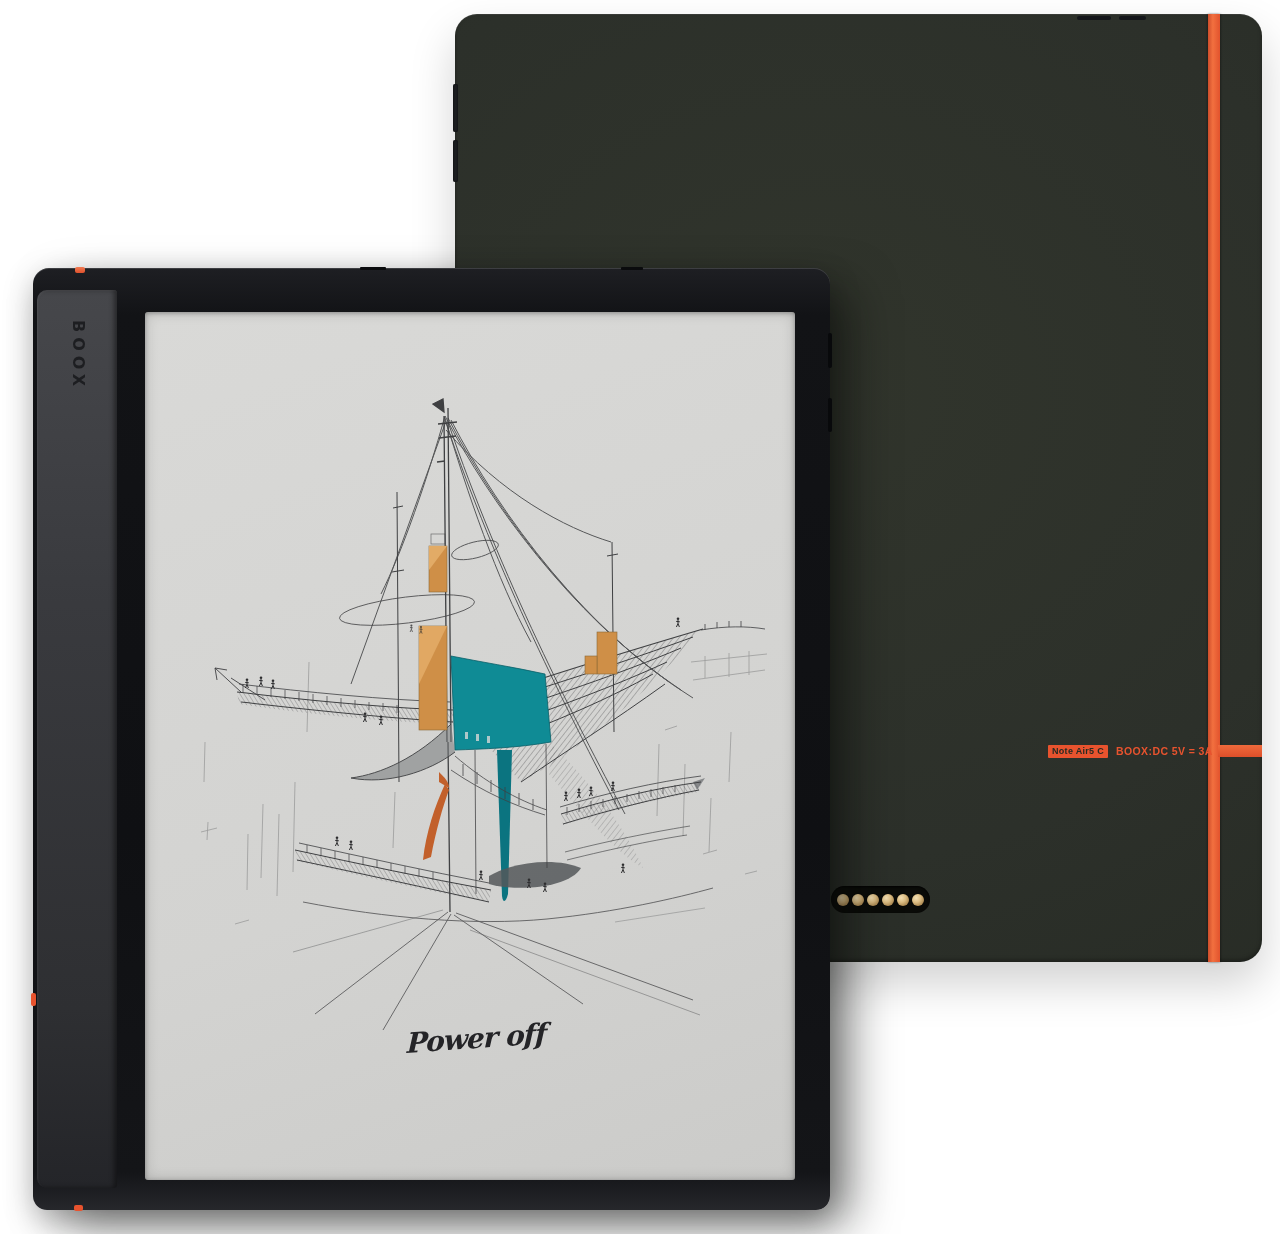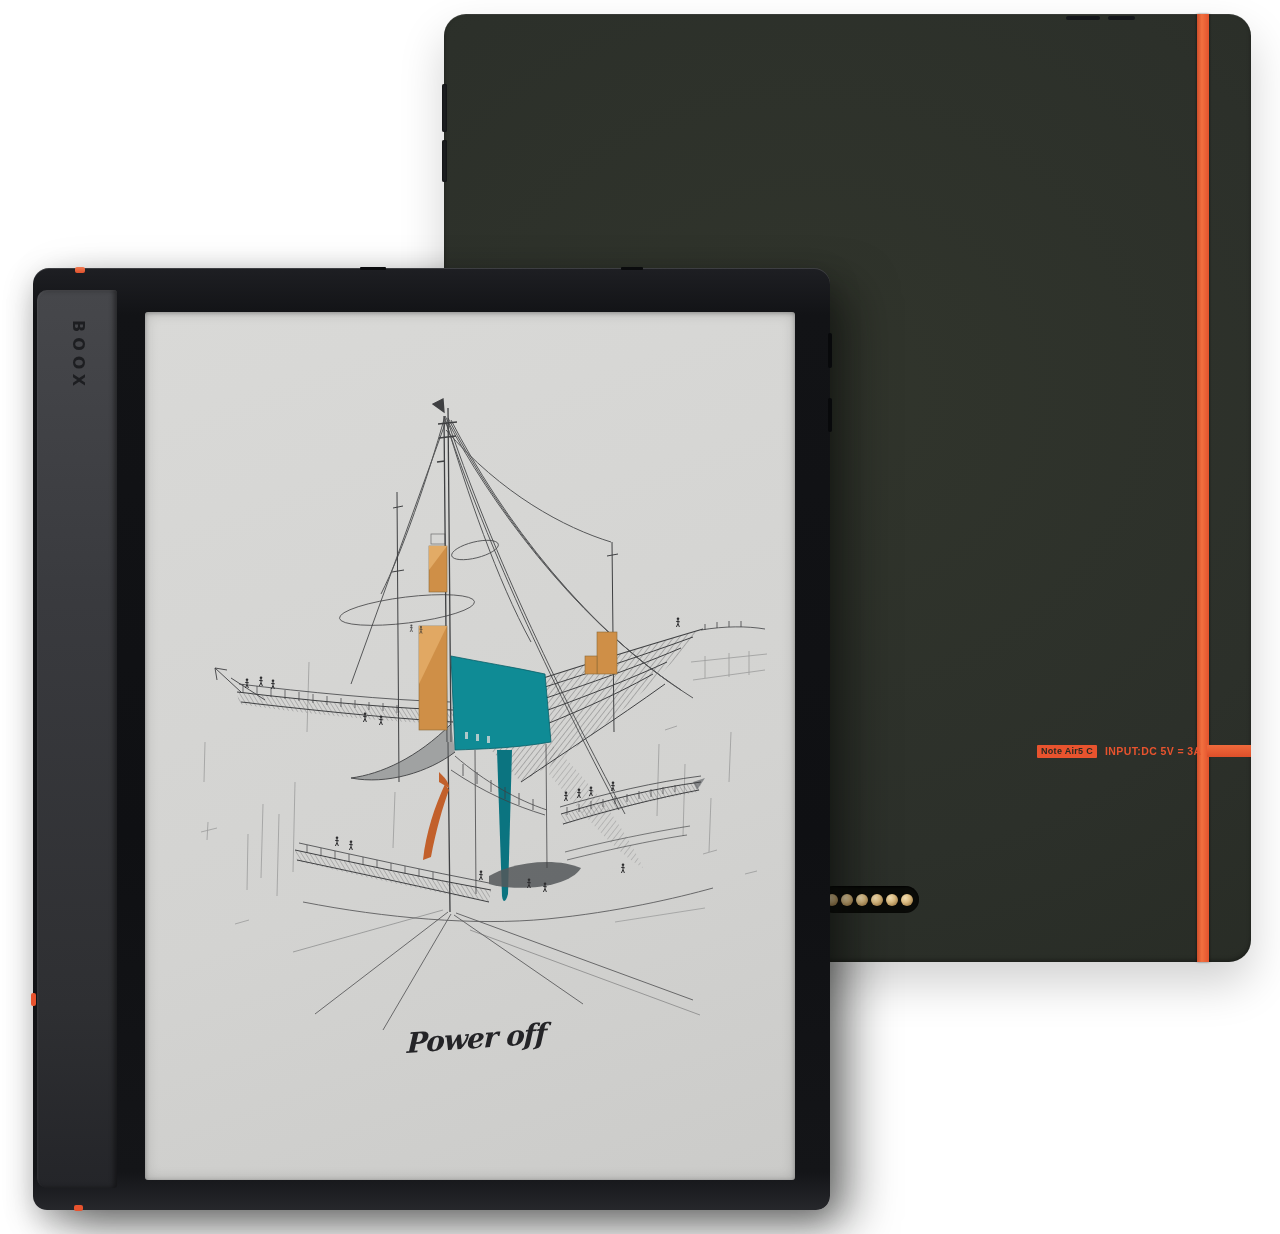--- a/index.html
+++ b/index.html
@@ -1,20 +1,20 @@
 <!DOCTYPE html>
 <html><head>
 <meta charset="utf-8">
 <style>
   html,body{margin:0;padding:0;background:#ffffff;}
   .stage{position:relative;width:1280px;height:1234px;background:#ffffff;overflow:hidden;
          font-family:"Liberation Sans", sans-serif;}
 
   
-  .back-device{position:absolute;left:444px;top:14px;width:807px;height:948px;border-radius:22px;
+  .back-device{position:absolute;left:455px;top:14px;width:807px;height:948px;border-radius:22px;
     background:radial-gradient(120% 90% at 45% 40%, #31352c 0%, #2c302a 55%, #262a23 100%);
     box-shadow:0 22px 45px rgba(0,0,0,0.18), inset 0 1px 0 rgba(255,255,255,0.07), inset 0 -2px 4px rgba(0,0,0,0.35);}
   .back-stripe-v{position:absolute;left:753px;top:0;width:12px;height:100%;
     background:linear-gradient(90deg,#cf4e2b,#f2703f 40%,#e2532d);
     box-shadow:-1px 0 2px rgba(0,0,0,0.3),1px 0 2px rgba(0,0,0,0.3);}
   .back-stripe-h{position:absolute;left:763px;top:731px;width:44px;height:12px;
     background:linear-gradient(180deg,#ef6a3c,#de4f2a);}
   .back-label-row{position:absolute;left:593px;top:730px;height:14px;display:flex;align-items:center;gap:8px;}
   .model-badge{background:#e8532e;color:#262a23;font-size:9px;font-weight:700;letter-spacing:0.3px;
     padding:1px 4px 2px 4px;border-radius:1px;white-space:nowrap;}
@@ -66,21 +66,21 @@
 
   <div class="back-device">
     <div class="back-top-vent vent-1"></div>
     <div class="back-top-vent vent-2"></div>
     <div class="back-side-button bbtn-1"></div>
     <div class="back-side-button bbtn-2"></div>
     <div class="back-stripe-v"></div>
     <div class="back-stripe-h"></div>
     <div class="back-label-row">
       <span class="model-badge">Note Air5 C</span>
-      <span class="input-rating">INPUT:DC 5V = 3A</span>
+      <span class="input-rating">BOOX:DC 5V = 3A</span>
     </div>
     <div class="pogo">
         <span class="pin"></span>
         <span class="pin"></span>
         <span class="pin"></span>
         <span class="pin"></span>
         <span class="pin"></span>
         <span class="pin"></span>
       </div>
   </div>

